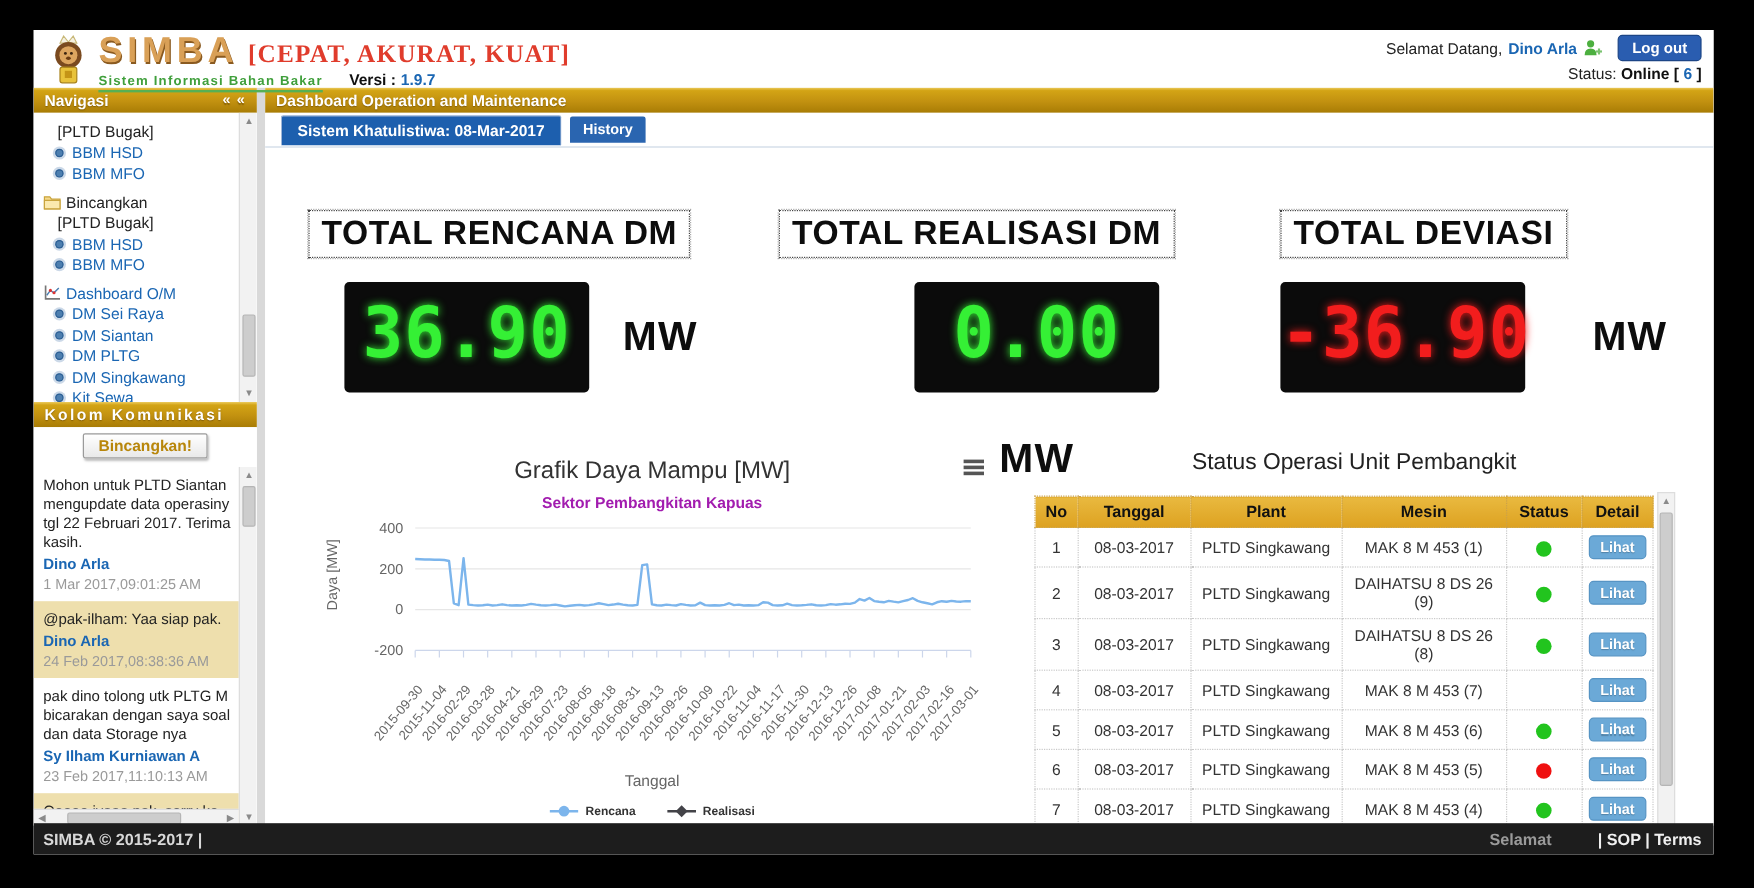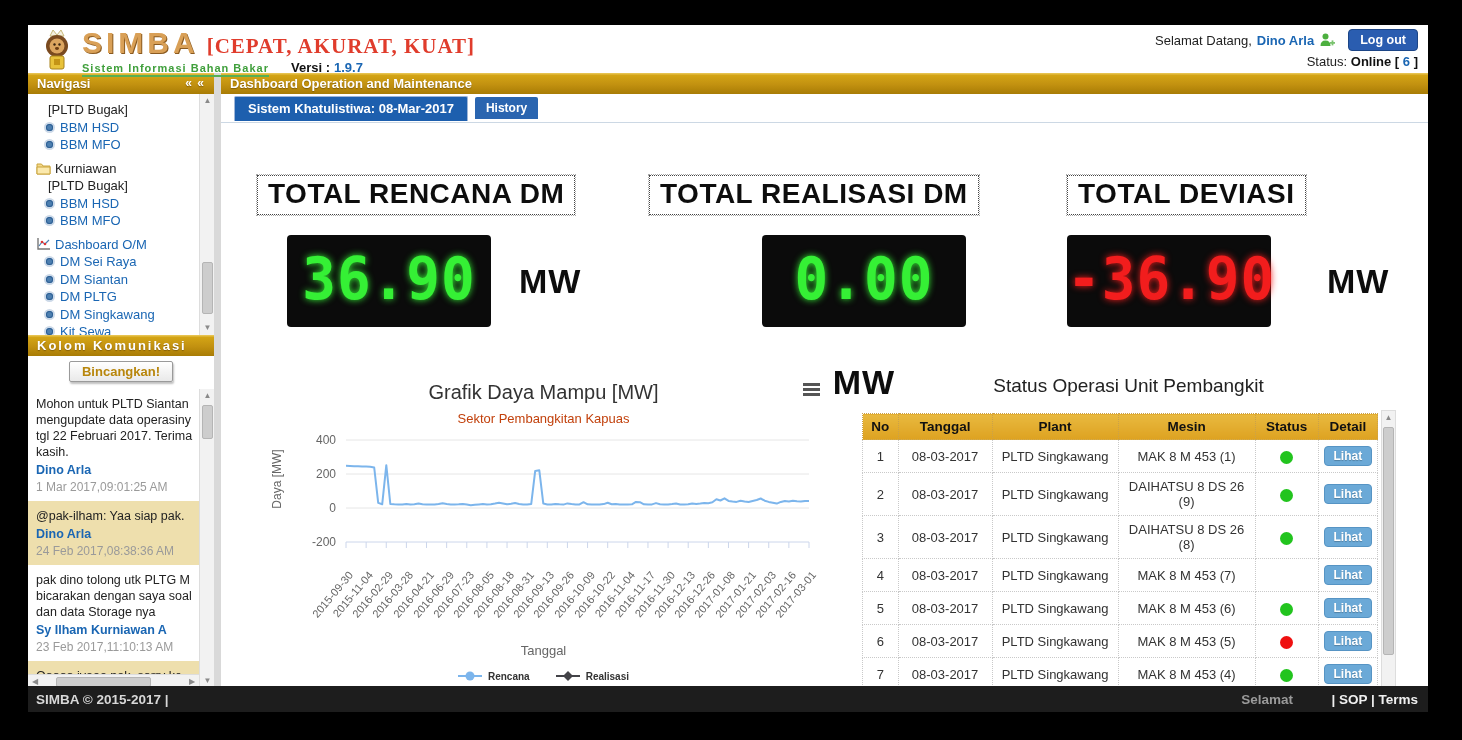--- a/index.html
+++ b/index.html
@@ -101,21 +101,21 @@
   .led-value { font-family:"DejaVu Sans Mono", monospace; font-weight:bold; font-size:56px;
                line-height:88px; letter-spacing:1px; transform:scaleY(1.05); }
   .unit-label { font-size:34px; font-weight:bold; color:#0d0d0d; letter-spacing:1px; }
 
   
   .chart-block { position:absolute; left:40px; top:258px; width:565px; }
   .chart-title-row { position:relative; text-align:center; }
   .chart-title { font-size:20px; color:#333; font-weight:normal; }
   .chart-menu { position:absolute; right:6px; top:2px; width:17px; cursor:pointer; }
   .chart-menu span { display:block; height:2.6px; background:#555; margin-bottom:2.4px; }
-  .chart-subtitle { text-align:center; font-size:13px; color:#c2410c; margin-top:7px; }
+  .chart-subtitle { text-align:center; font-size:13px; color:#a21caf; margin-top:7px;font-weight:bold; }
   .plot-wrap { position:relative; margin-top:4px; }
   .ylab { position:absolute; left:-2px; top:42px; font-size:12px; color:#666;
           transform:rotate(-90deg); transform-origin:center; width:80px; text-align:center; margin-left:-22px; }
   .xlabels { position:relative; height:76px; }
   .xlab { position:absolute; width:78px; text-align:right; font-size:11px; color:#666;
           transform:rotate(-50deg); transform-origin:top right; white-space:nowrap; }
   .xaxis-title { text-align:center; font-size:13px; color:#666; margin-top:2px; }
   .legend { display:flex; justify-content:center; gap:26px; margin-top:12px; align-items:center; }
   .legend-item { display:flex; align-items:center; gap:6px; cursor:pointer; }
   .legend-label { font-size:10px; font-weight:bold; color:#333; }
@@ -202,21 +202,21 @@
       <div class="nav-list">
         <div class="nav-row nav-group">[PLTD Bugak]</div>
         <div class="nav-row nav-link"><span class="bullet"></span><span>BBM HSD</span></div>
         <div class="nav-row nav-link"><span class="bullet"></span><span>BBM MFO</span></div>
 
         <div class="nav-row nav-top-row">
           <svg width="15" height="13" viewBox="0 0 15 13">
             <path d="M1 3 L1 12 L14 12 L14 4 L7 4 L5.5 2 L1 2 Z" fill="#f5d98a" stroke="#c9a43c"></path>
             <path d="M1 5 L14 5 L14 12 L1 12 Z" fill="#fbe9ad" stroke="#c9a43c"></path>
           </svg>
-          <span>Kurniawan</span>
+          <span>Bincangkan</span>
         </div>
         <div class="nav-row nav-group">[PLTD Bugak]</div>
         <div class="nav-row nav-link"><span class="bullet"></span><span>BBM HSD</span></div>
         <div class="nav-row nav-link"><span class="bullet"></span><span>BBM MFO</span></div>
 
         <div class="nav-row nav-top-row linkish">
           <svg width="15" height="14" viewBox="0 0 15 14">
             <path d="M2 1 L2 12 L14 12" stroke="#777" stroke-width="1.4" fill="none"></path>
             <polyline points="3,9 6,5 9,7 13,3" stroke="#4d7fb0" stroke-width="1.2" fill="none"></polyline>
             <circle cx="6" cy="5" r="1.3" fill="#d33"></circle>

